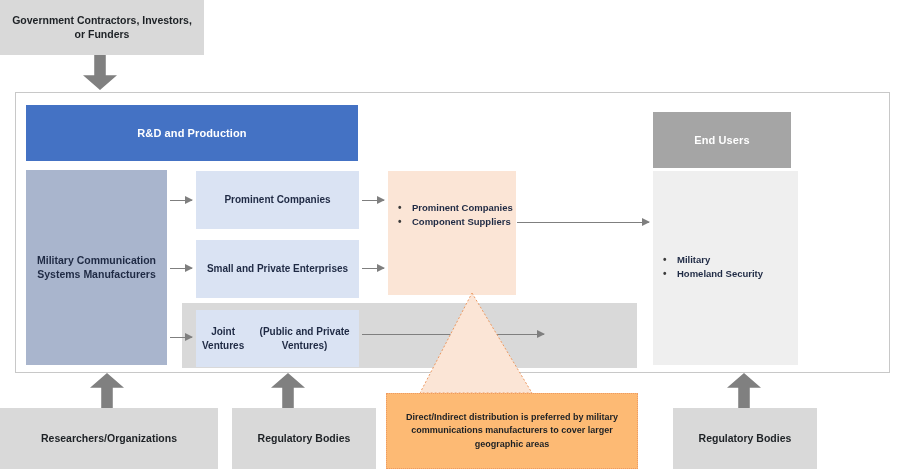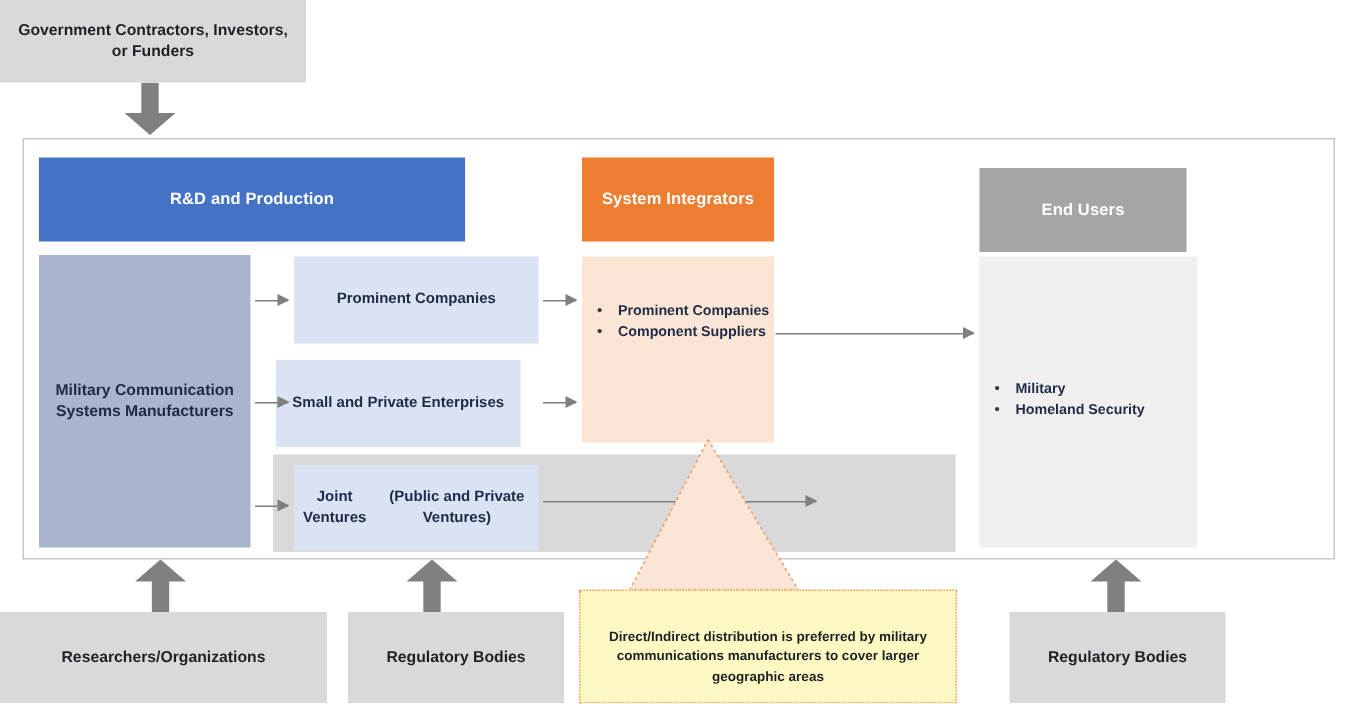--- a/index.html
+++ b/index.html
@@ -149,29 +149,29 @@
     background: #d9d9d9;
     color: #1d2125;
     font-size: 10.5px;
     font-weight: 600;
   }
 
   
   .callout {
     position: absolute;
     box-sizing: border-box;
-    background: #fef9c3;
+    background: #fdba74;
     border: 1px dotted #ed9a63;
     font-size: 9px;
     font-weight: 600;
     color: #1d2125;
     line-height: 1.5;
     padding: 10px 16px;
     display: flex;
-    align-items: flex-end;
+    align-items: center;
     justify-content: center;
     text-align: center;
   }
   .callout-tail {
     position: absolute;
     pointer-events: none;
   }
 </style>
 </head>
 <body>
@@ -179,43 +179,40 @@
 <div id="canvas">
 
   <div class="box stakeholder" style="left:0px; top:0px; width:204px; height:55px;justify-content:center;">
     <span>Government Contractors, Investors, or Funders</span>
   </div>
 
   <div class="block-arrow down" style="left:83px; top:55px; width:34px; height:35px;"></div>
 
   <div class="frame"></div>
 
-  <div class="box banner blue" style="left:26px; top:105px; width:284px; height:56px;">
+  <div class="box banner blue" style="left:26px; top:105px; width:332px; height:56px;">
     <span>R&amp;D and Production</span>
   </div>
 
-  <div class="box banner orange" style="left:388px; top:105px; width:128px; height:56px;">
-    <span>System Integrators</span>
-  </div>
 
   <div class="box banner gray" style="left:653px; top:112px; width:138px; height:56px;">
     <span>End Users</span>
   </div>
 
   <div class="box band-gray" style="left:182px; top:303px; width:455px; height:65px;"></div>
 
   <div class="box panel-steel" style="left:26px; top:170px; width:141px; height:195px; padding:0 10px;">
     <span>Military Communication Systems Manufacturers</span>
   </div>
 
   <div class="box panel-lightblue" style="left:196px; top:171px; width:163px; height:58px;">
     <span>Prominent Companies</span>
   </div>
 
-  <div class="box panel-lightblue" style="left:184px; top:240px; width:163px; height:58px;">
+  <div class="box panel-lightblue" style="left:196px; top:240px; width:163px; height:58px;">
     <span>Small and Private Enterprises</span>
   </div>
 
   <div class="box panel-lightblue" style="left:196px; top:310px; width:163px; height:57px; ">
     <span>Joint Ventures</span>
     <span>(Public and Private Ventures)</span>
   </div>
 
   <div class="box panel-peach" style="left:388px; top:171px; width:128px; height:124px;"></div>
 

